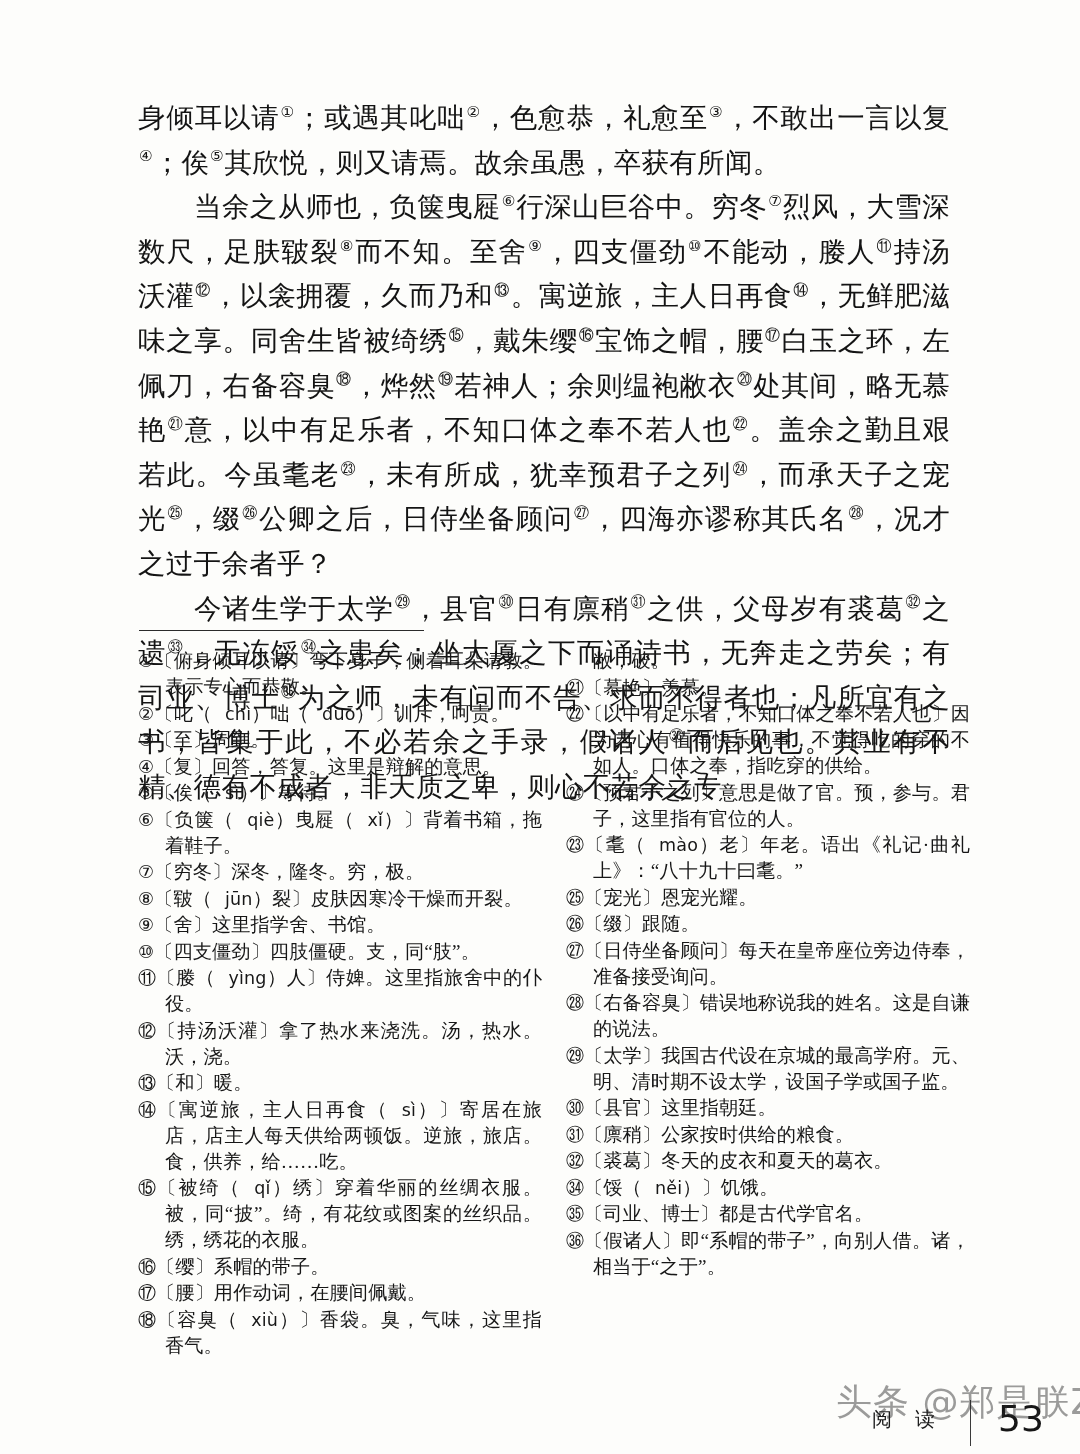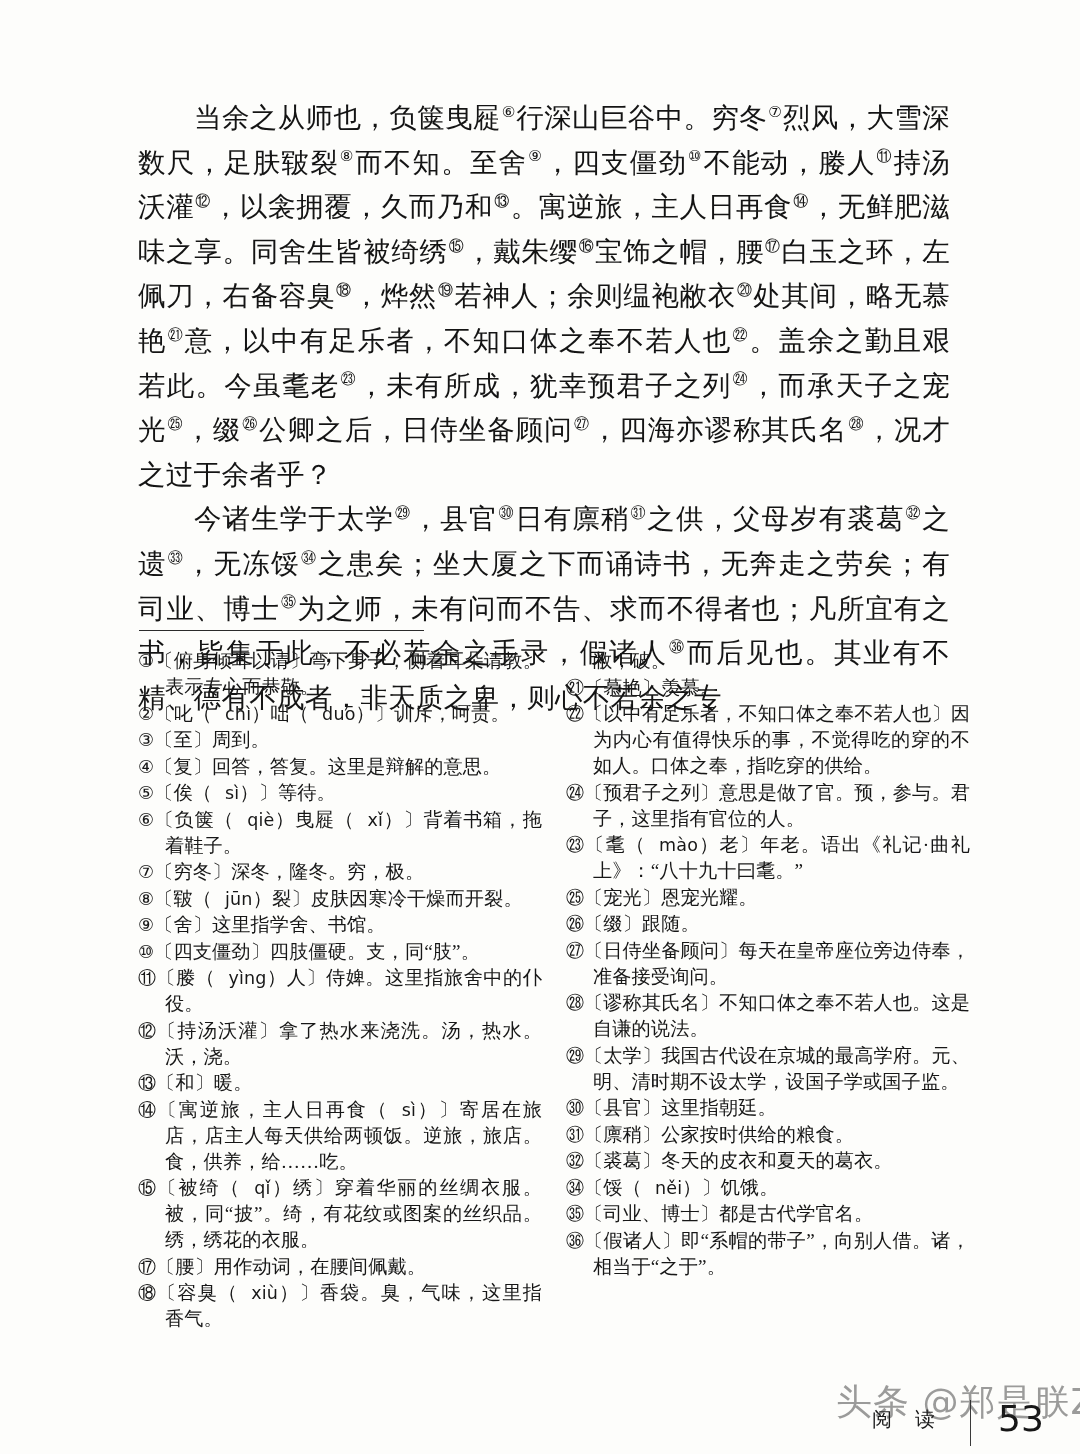--- a/index.html
+++ b/index.html
@@ -150,20 +150,21 @@
     white-space: nowrap;
     pointer-events: none;
   }
 </style>
 </head>
 <body>
 
 <div id="page">
 
   <div id="body-text">
+      <p class="para"><span>身倾耳以请</span><sup class="mark">①</sup><span>；或遇其叱咄</span><sup class="mark">②</sup><span>，色愈恭，礼愈至</span><sup class="mark">③</sup><span>，不敢出一言以复</span><sup class="mark">④</sup><span>；俟</span><sup class="mark">⑤</sup><span>其欣悦，则又请焉。故余虽愚，卒获有所闻。</span></p>
       <p class="para indent"><span>当余之从师也，负箧曳屣</span><sup class="mark">⑥</sup><span>行深山巨谷中。穷冬</span><sup class="mark">⑦</sup><span>烈风，大雪深数尺，足肤皲裂</span><sup class="mark">⑧</sup><span>而不知。至舍</span><sup class="mark">⑨</sup><span>，四支僵劲</span><sup class="mark">⑩</sup><span>不能动，媵人</span><sup class="mark">⑪</sup><span>持汤沃灌</span><sup class="mark">⑫</sup><span>，以衾拥覆，久而乃和</span><sup class="mark">⑬</sup><span>。寓逆旅，主人日再食</span><sup class="mark">⑭</sup><span>，无鲜肥滋味之享。同舍生皆被绮绣</span><sup class="mark">⑮</sup><span>，戴朱缨</span><sup class="mark">⑯</sup><span>宝饰之帽，腰</span><sup class="mark">⑰</sup><span>白玉之环，左佩刀，右备容臭</span><sup class="mark">⑱</sup><span>，烨然</span><sup class="mark">⑲</sup><span>若神人；余则缊袍敝衣</span><sup class="mark">⑳</sup><span>处其间，略无慕艳</span><sup class="mark">㉑</sup><span>意，以中有足乐者，不知口体之奉不若人也</span><sup class="mark">㉒</sup><span>。盖余之勤且艰若此。今虽耄老</span><sup class="mark">㉓</sup><span>，未有所成，犹幸预君子之列</span><sup class="mark">㉔</sup><span>，而承天子之宠光</span><sup class="mark">㉕</sup><span>，缀</span><sup class="mark">㉖</sup><span>公卿之后，日侍坐备顾问</span><sup class="mark">㉗</sup><span>，四海亦谬称其氏名</span><sup class="mark">㉘</sup><span>，况才之过于余者乎？</span></p>
       <p class="para indent"><span>今诸生学于太学</span><sup class="mark">㉙</sup><span>，县官</span><sup class="mark">㉚</sup><span>日有廪稍</span><sup class="mark">㉛</sup><span>之供，父母岁有裘葛</span><sup class="mark">㉜</sup><span>之遗</span><sup class="mark">㉝</sup><span>，无冻馁</span><sup class="mark">㉞</sup><span>之患矣；坐大厦之下而诵诗书，无奔走之劳矣；有司业、博士</span><sup class="mark">㉟</sup><span>为之师，未有问而不告、求而不得者也；凡所宜有之书，皆集于此，不必若余之手录，假诸人</span><sup class="mark">㊱</sup><span>而后见也。其业有不精、德有不成者，非天质之卑，则心不若余之专</span></p>
     </div>
 
   <div id="notes-rule"></div>
 
   <div id="notes">
     <div class="note-col" id="note-col-left">
         <p class="note"><span class="note-num">①</span><span>〔俯身倾耳以请〕弯下身子，侧着耳朵请教。表示专心而恭敬。</span></p>
         <p class="note"><span class="note-num">②</span><span>〔叱（<span class="py">chì</span>）咄（<span class="py">duō</span>）〕训斥，呵责。</span></p>
@@ -173,33 +174,34 @@
         <p class="note"><span class="note-num">⑥</span><span>〔负箧（<span class="py">qiè</span>）曳屣（<span class="py">xǐ</span>）〕背着书箱，拖着鞋子。</span></p>
         <p class="note"><span class="note-num">⑦</span><span>〔穷冬〕深冬，隆冬。穷，极。</span></p>
         <p class="note"><span class="note-num">⑧</span><span>〔皲（<span class="py">jūn</span>）裂〕皮肤因寒冷干燥而开裂。</span></p>
         <p class="note"><span class="note-num">⑨</span><span>〔舍〕这里指学舍、书馆。</span></p>
         <p class="note"><span class="note-num">⑩</span><span>〔四支僵劲〕四肢僵硬。支，同“肢”。</span></p>
         <p class="note"><span class="note-num">⑪</span><span>〔媵（<span class="py">yìng</span>）人〕侍婢。这里指旅舍中的仆役。</span></p>
         <p class="note"><span class="note-num">⑫</span><span>〔持汤沃灌〕拿了热水来浇洗。汤，热水。沃，浇。</span></p>
         <p class="note"><span class="note-num">⑬</span><span>〔和〕暖。</span></p>
         <p class="note"><span class="note-num">⑭</span><span>〔寓逆旅，主人日再食（<span class="py">sì</span>）〕寄居在旅店，店主人每天供给两顿饭。逆旅，旅店。食，供养，给……吃。</span></p>
         <p class="note"><span class="note-num">⑮</span><span>〔被绮（<span class="py">qǐ</span>）绣〕穿着华丽的丝绸衣服。被，同“披”。绮，有花纹或图案的丝织品。绣，绣花的衣服。</span></p>
+        <p class="note"><span class="note-num">⑯</span><span>〔缨〕系帽的带子。</span></p>
         <p class="note"><span class="note-num">⑰</span><span>〔腰〕用作动词，在腰间佩戴。</span></p>
         <p class="note"><span class="note-num">⑱</span><span>〔容臭（<span class="py">xiù</span>）〕香袋。臭，气味，这里指香气。</span></p>
       </div>
     <div class="note-col" id="note-col-right">
         <p class="note cont">敝，破。</p>
         <p class="note"><span class="note-num">㉑</span><span>〔慕艳〕羡慕。</span></p>
         <p class="note"><span class="note-num">㉒</span><span>〔以中有足乐者，不知口体之奉不若人也〕因为内心有值得快乐的事，不觉得吃的穿的不如人。口体之奉，指吃穿的供给。</span></p>
         <p class="note"><span class="note-num">㉔</span><span>〔预君子之列〕意思是做了官。预，参与。君子，这里指有官位的人。</span></p>
         <p class="note"><span class="note-num">㉓</span><span>〔耄（<span class="py">mào</span>）老〕年老。语出《礼记·曲礼上》：“八十九十曰耄。”</span></p>
         <p class="note"><span class="note-num">㉕</span><span>〔宠光〕恩宠光耀。</span></p>
         <p class="note"><span class="note-num">㉖</span><span>〔缀〕跟随。</span></p>
         <p class="note"><span class="note-num">㉗</span><span>〔日侍坐备顾问〕每天在皇帝座位旁边侍奉，准备接受询问。</span></p>
-        <p class="note"><span class="note-num">㉘</span><span>〔谬称其氏名〕不知口体之奉不若人也。这是自谦的说法。</span></p>
+        <p class="note"><span class="note-num">㉘</span><span>〔右备容臭〕错误地称说我的姓名。这是自谦的说法。</span></p>
         <p class="note"><span class="note-num">㉙</span><span>〔太学〕我国古代设在京城的最高学府。元、明、清时期不设太学，设国子学或国子监。</span></p>
         <p class="note"><span class="note-num">㉚</span><span>〔县官〕这里指朝廷。</span></p>
         <p class="note"><span class="note-num">㉛</span><span>〔廪稍〕公家按时供给的粮食。</span></p>
         <p class="note"><span class="note-num">㉜</span><span>〔裘葛〕冬天的皮衣和夏天的葛衣。</span></p>
         <p class="note"><span class="note-num">㉞</span><span>〔馁（<span class="py">něi</span>）〕饥饿。</span></p>
         <p class="note"><span class="note-num">㉟</span><span>〔司业、博士〕都是古代学官名。</span></p>
         <p class="note"><span class="note-num">㊱</span><span>〔假诸人〕即“系帽的带子”，向别人借。诸，相当于“之于”。</span></p>
       </div>
   </div>
 

